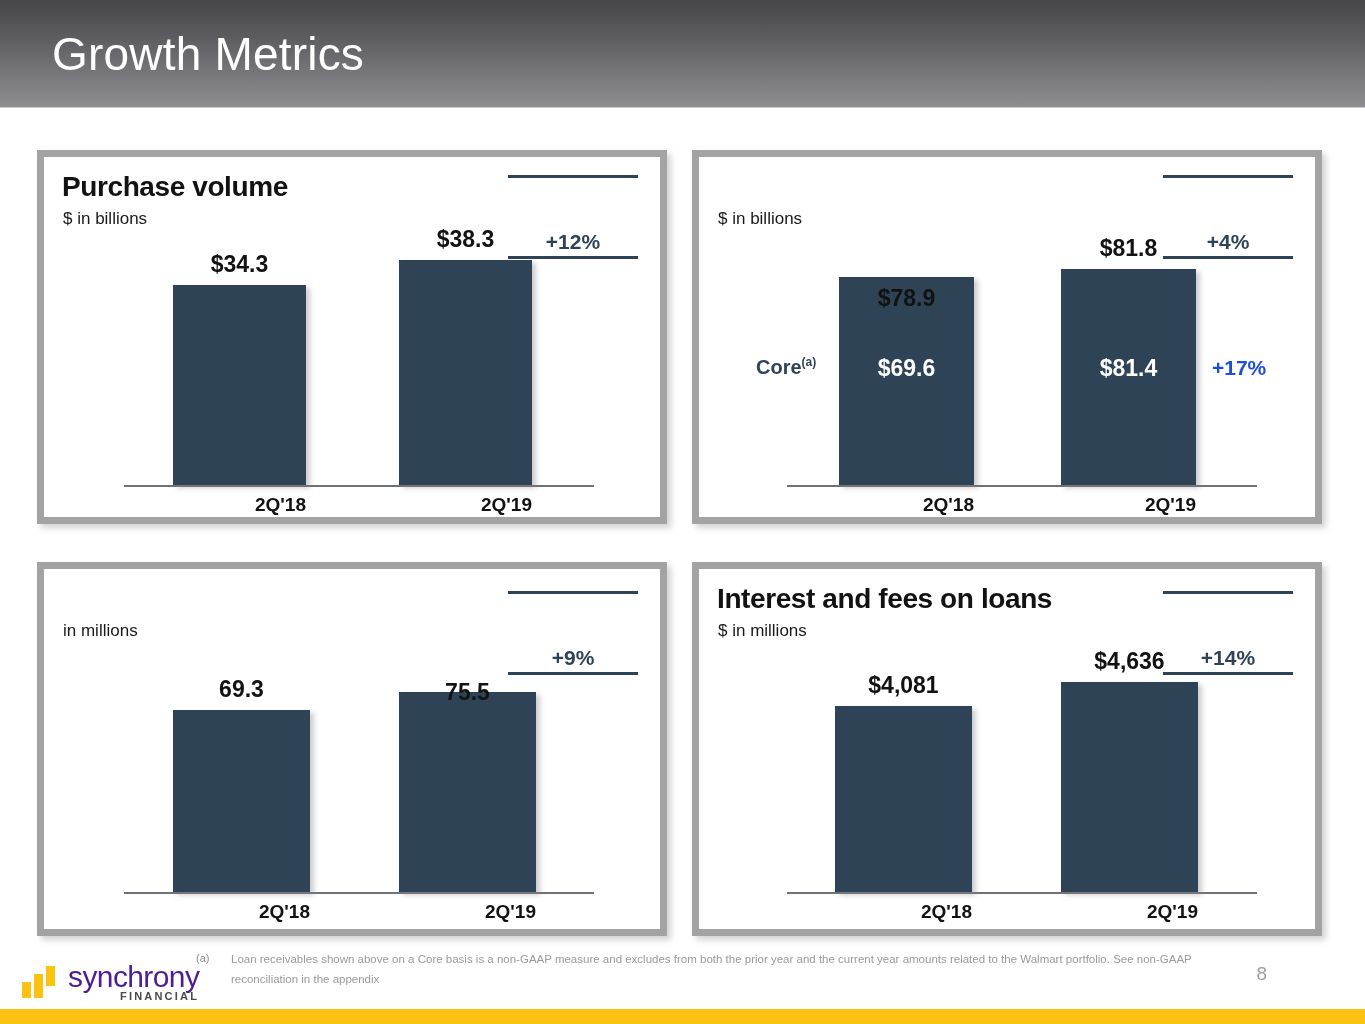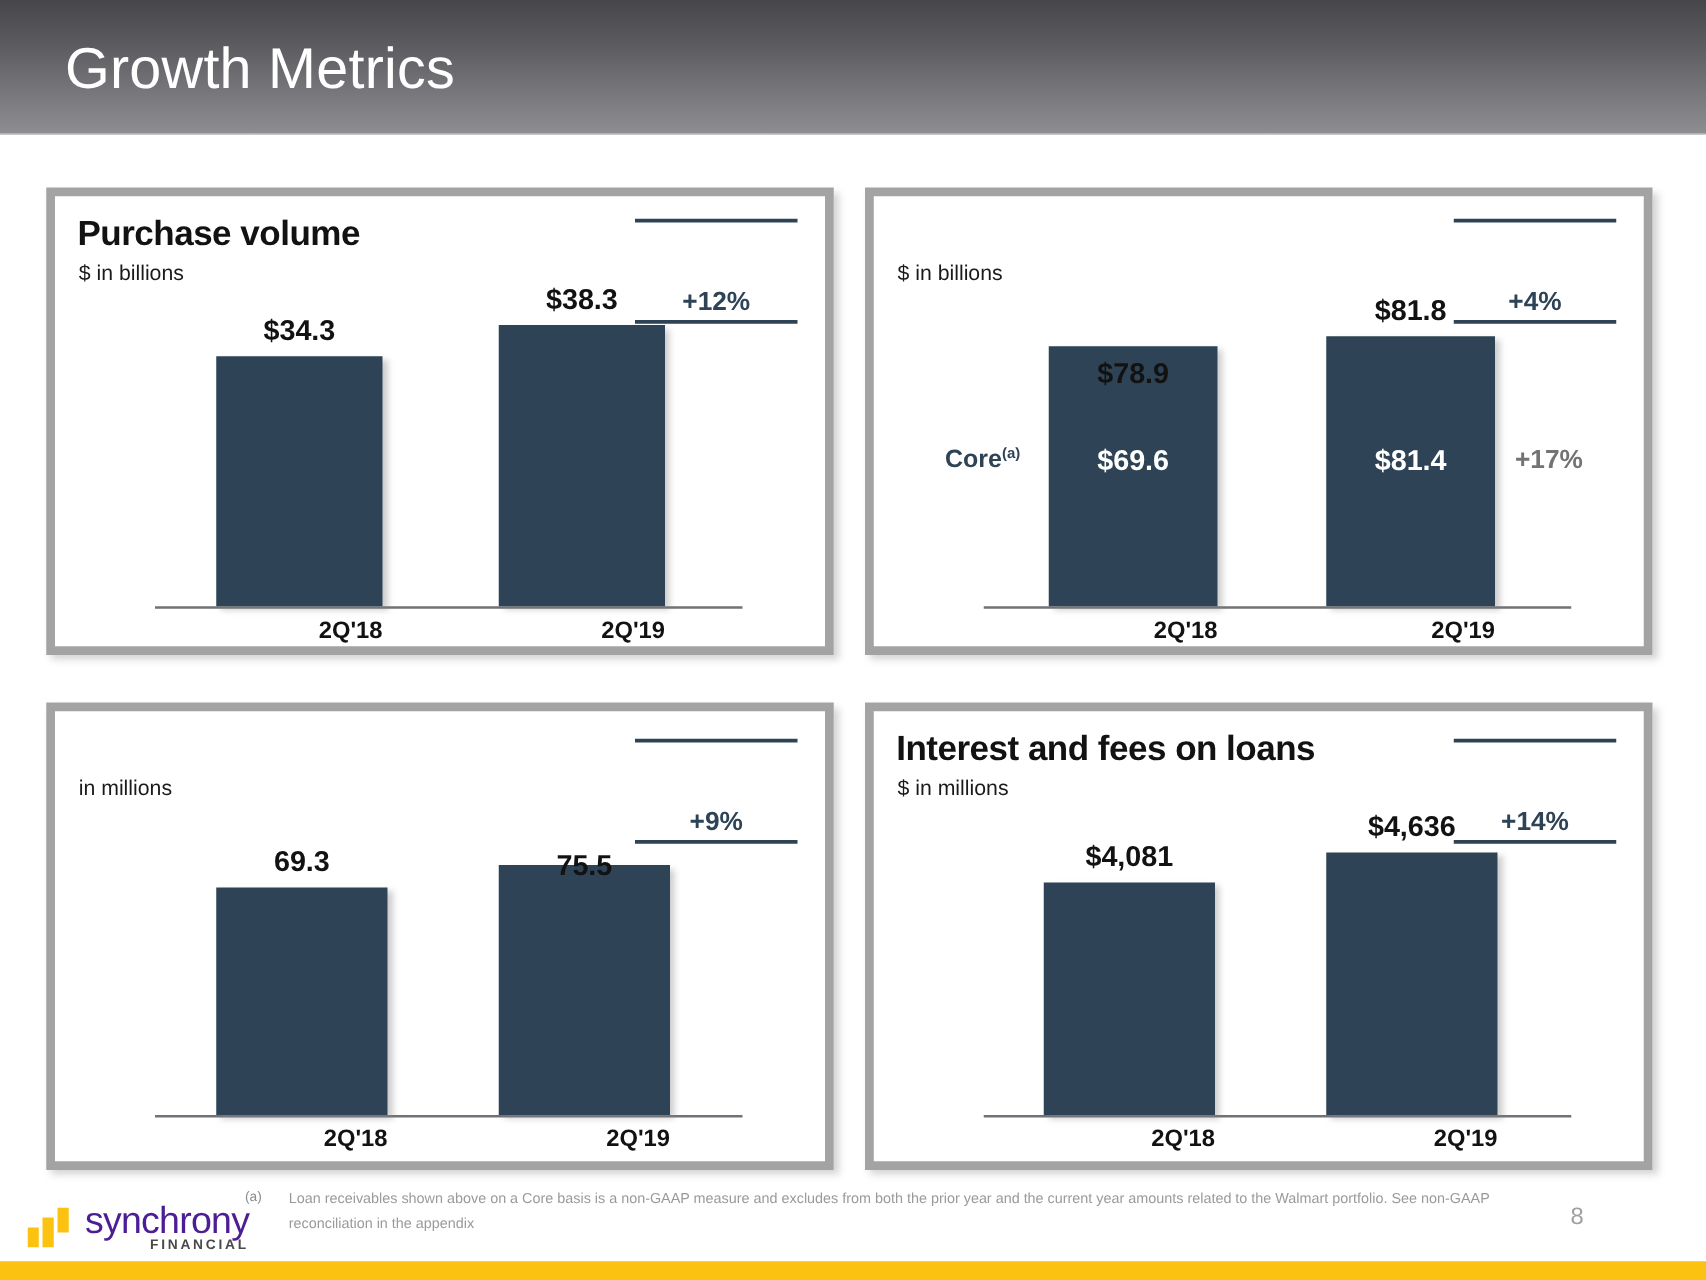--- a/index.html
+++ b/index.html
@@ -146,21 +146,21 @@
   }
   .core-label sup {
     font-size: 12px;
     font-weight: bold;
     vertical-align: super;
   }
   .side-delta {
     position: absolute;
     font-size: 21px;
     font-weight: bold;
-    color: #737373;
+    color: #1d4ed8;
     white-space: nowrap;
   }
 
   
   .footer-logo {
     position: absolute;
     left: 22px;
     top: 960px;
     width: 170px;
     height: 44px;

